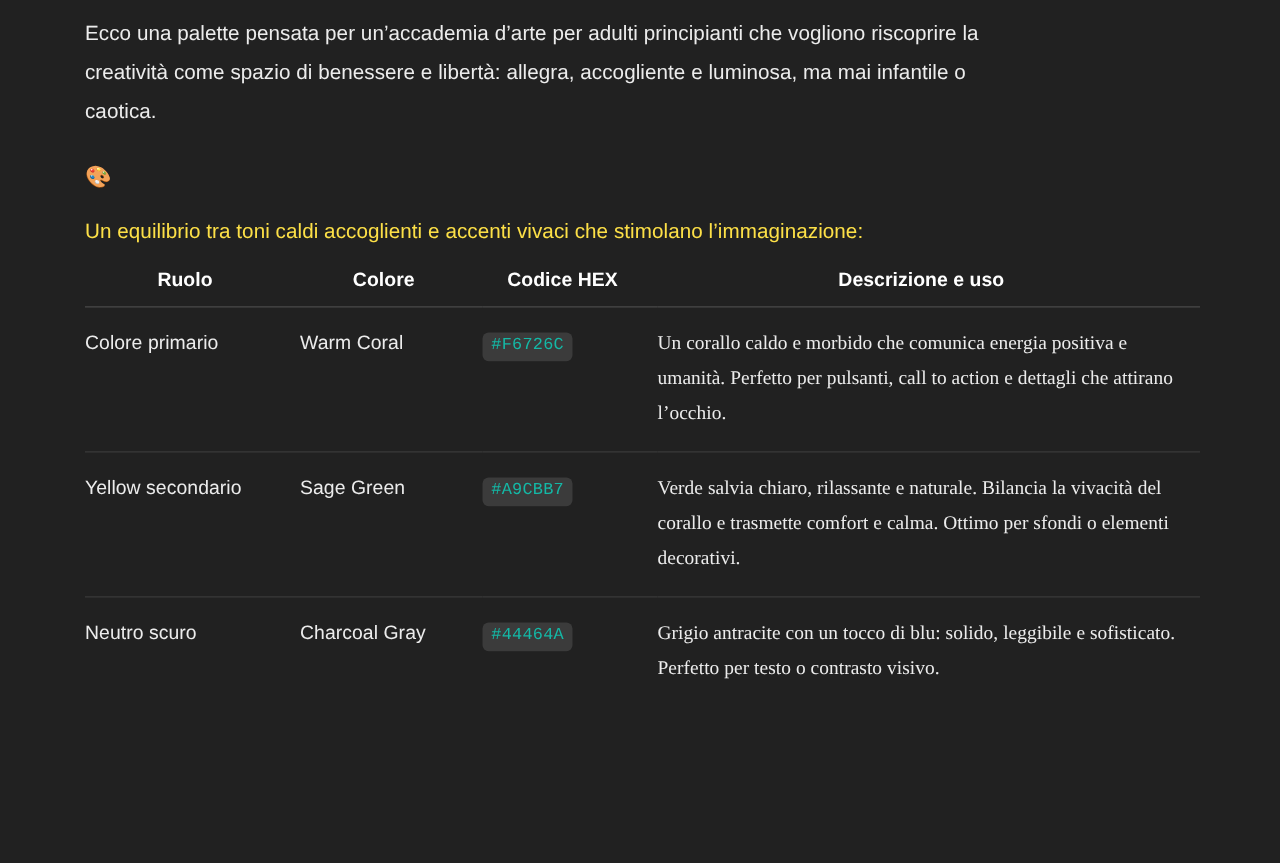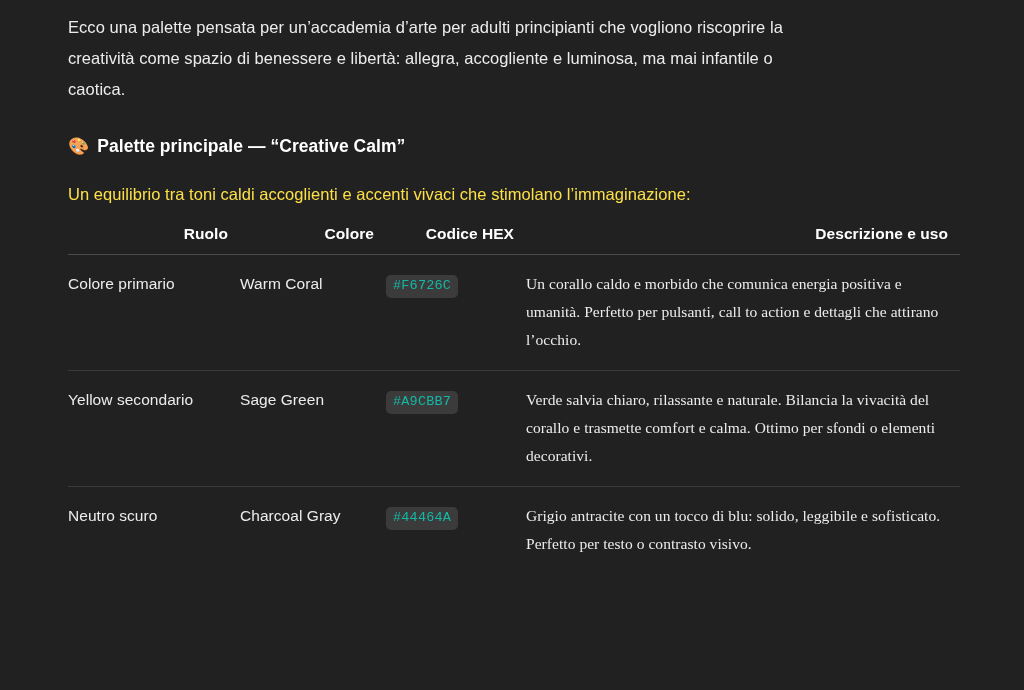--- a/index.html
+++ b/index.html
@@ -59,21 +59,21 @@
   }
 
   table.palette {
     border-collapse: collapse;
     width: 892px;
     margin-top: 17px;
     table-layout: fixed;
   }
 
   table.palette th {
-    text-align: right;
+    text-align: center;
     font-size: 15.5px;
     font-weight: 700;
     color: #ffffff;
     padding: 0 12px 11px 0;
     border-bottom: 1px solid #4a4a4a;
     vertical-align: bottom;
     letter-spacing: 0.05px;
   }
 
   table.palette td {
@@ -119,21 +119,20 @@
 </style>
 </head>
 <body>
 
 <div class="page">
 
   <p class="intro">Ecco una palette pensata per un’accademia d’arte per adulti principianti che vogliono riscoprire la creatività come spazio di benessere e libertà: allegra, accogliente e luminosa, ma mai infantile o caotica.</p>
 
   <h3 class="section-heading">
     <span class="emoji">🎨</span>
-    <span>Palette principale — “Creative Calm”</span>
   </h3>
 
   <p class="lead">Un equilibrio tra toni caldi accoglienti e accenti vivaci che stimolano l’immaginazione:</p>
 
   <table class="palette">
     <colgroup>
       <col class="c-role">
       <col class="c-name">
       <col class="c-hex">
       <col class="c-desc">

